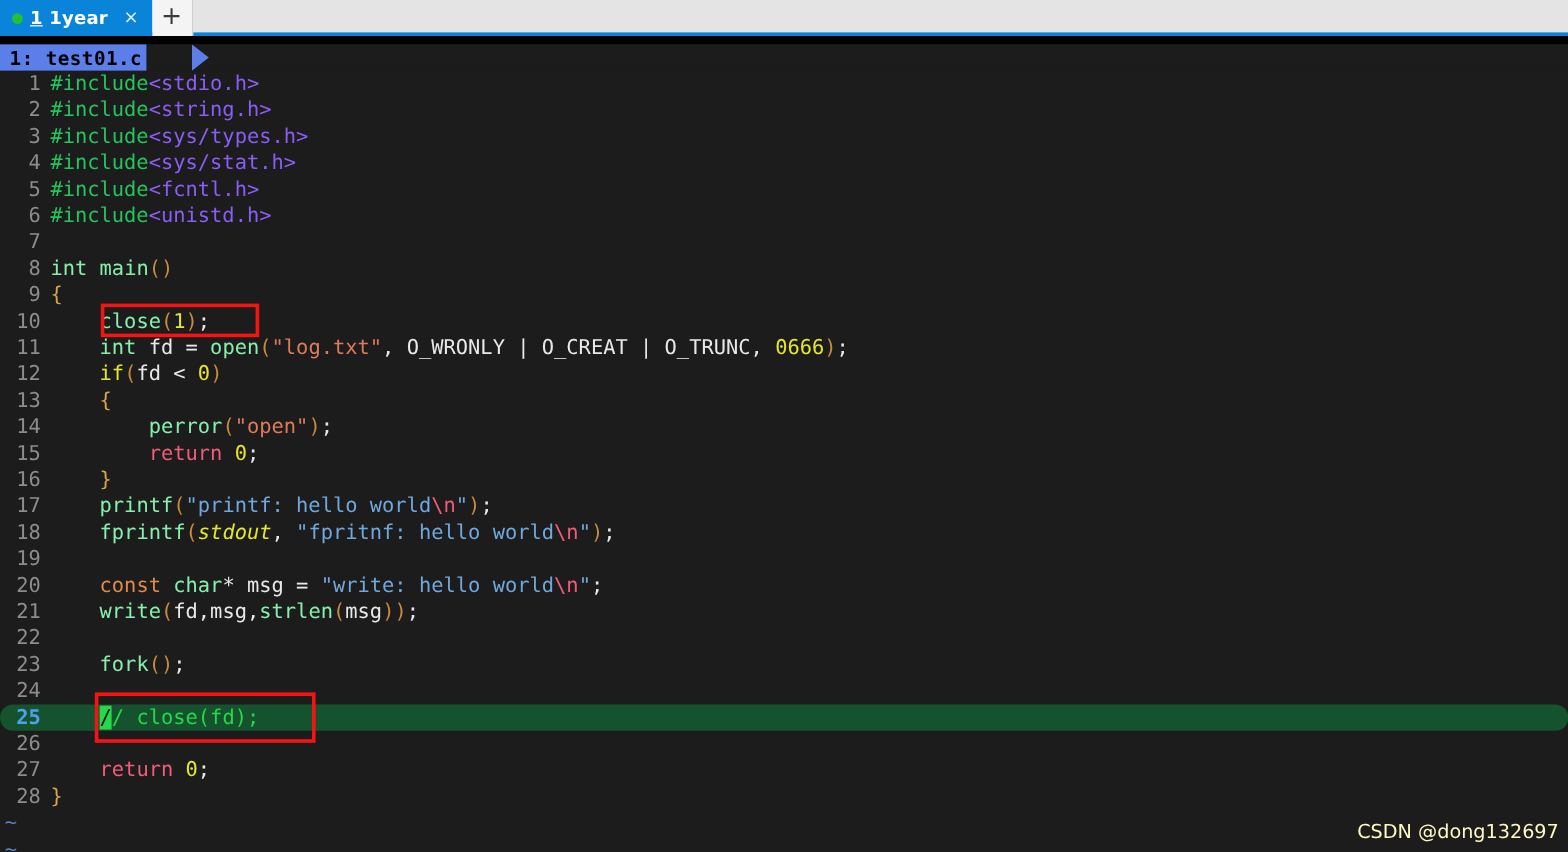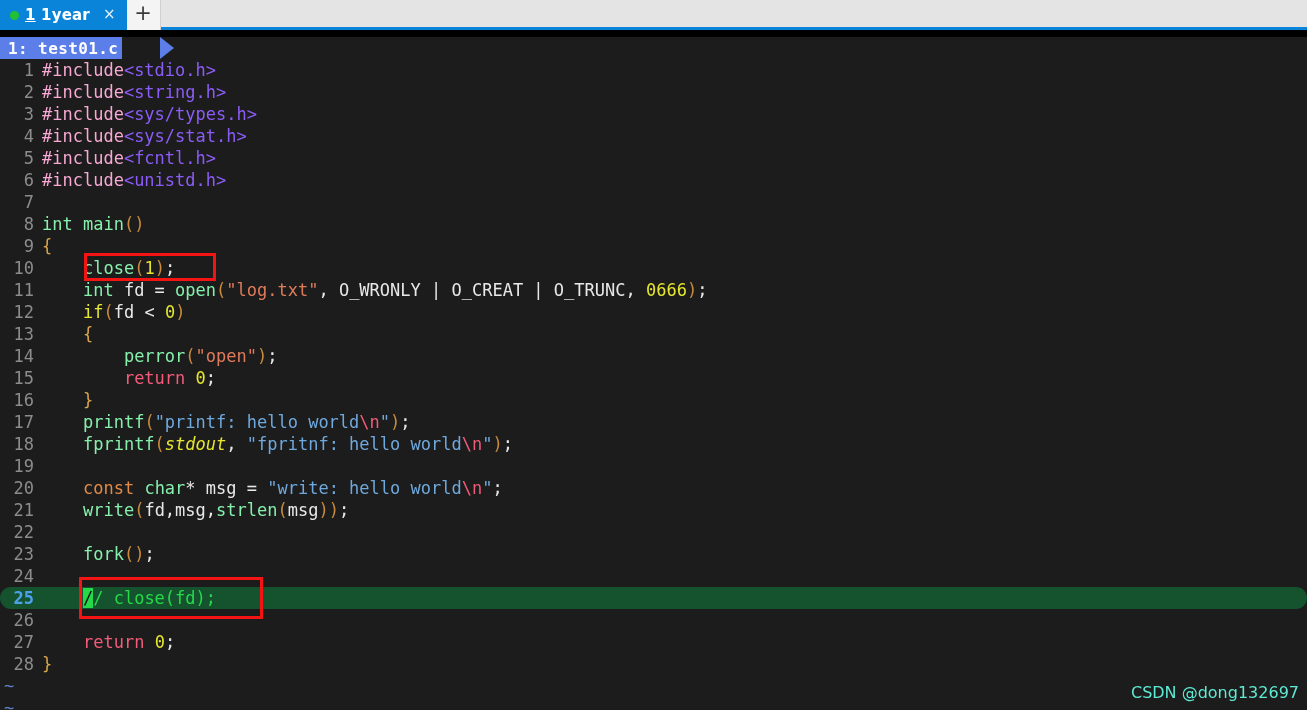--- a/index.html
+++ b/index.html
@@ -49,21 +49,21 @@
     width: 1307px; height: 7px; background: #000000;
   }
 
   
   #tabline {
     position: absolute; left: 0; top: 37px;
     width: 1307px; height: 22px; background: #1c1c1c;
   }
   #buffer-tab {
     position: absolute; left: 0; top: 0;
-    height: 22px; background: #5b7ee8; color: #ffffff;
+    height: 22px; background: #5b7ee8; color: #000000;
     display: flex; align-items: center;
     padding: 0 4px 0 8px; font-size: 16px; font-weight: bold;
     white-space: pre; letter-spacing: .4px;
   }
   #buffer-tab-arrow {
     position: absolute; left: 160px; top: 0;
     width: 0; height: 0;
     border-top: 11px solid transparent;
     border-bottom: 11px solid transparent;
     border-left: 14px solid #5b7ee8;
@@ -80,21 +80,21 @@
   .row { position: relative; height: 22px; display: flex; align-items: center; }
   .row.cursorline { background: #14532d; border-radius: 11px; }
   .lnum {
     width: 42px; text-align: right; padding-right: 8px;
     color: #8c8c8c; flex: none; font-size: 17px;
   }
   .row.cursorline .lnum { color: #4ea0f0; font-weight: bold; }
   .code { flex: 1 1 auto; color: #e0e0e0; }
 
   
-  .k-pre   { color: #f9a8d4; text-align: center; }   
+  .k-pre   { color: #22c55e; text-align: center; }   
   .k-hdr   { color: #8b5cf6; }   
   .k-type  { color: #86efac; }   
   .k-fn    { color: #86efac; }
   .k-num   { color: #e6e62e; }   
   .k-str   { color: #6fa8dc; }   
   .k-strq  { color: #e07b5a; }   
   .k-esc   { color: #f25c7a; }   
   .k-stmt  { color: #f25c7a; }   
   .k-cond  { color: #e6e62e; }   
   .k-const { color: #e08b48; }   
@@ -109,21 +109,21 @@
 
   
   .annot-box {
     position: absolute; border: 3px solid #f41414;
     pointer-events: none; z-index: 9;
   }
 
   
   #watermark {
     position: absolute; right: 8px; bottom: 8px;
-    color: #5eead4; font-size: 16px;
+    color: #fef9c3; font-size: 16px;
     font-family: "DejaVu Sans", sans-serif;
     margin-top: 16px;
   }
 </style>
 </head>
 <body>
 
 <div id="tabbar">
   <div class="tab">
     <span class="tab-dot"></span>

